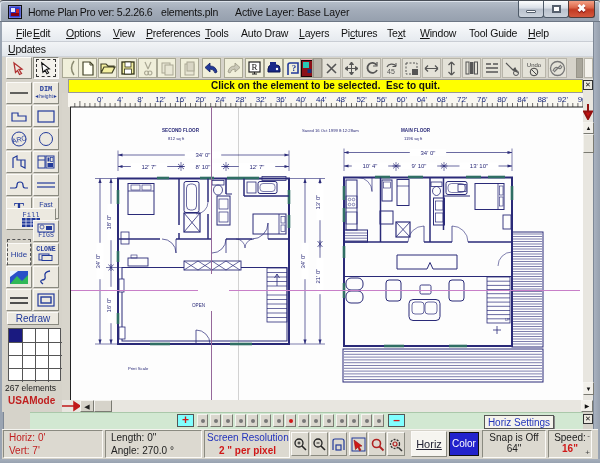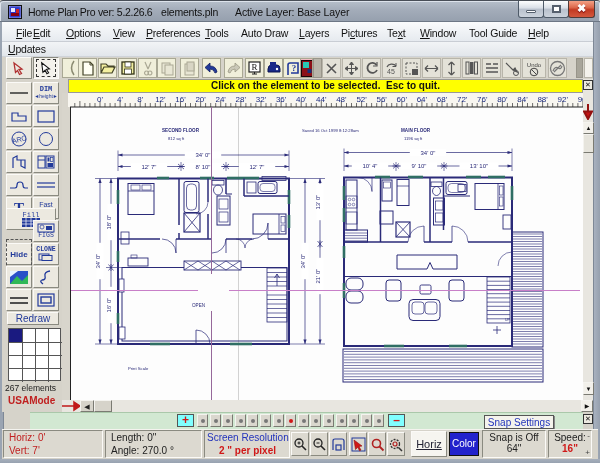--- a/index.html
+++ b/index.html
@@ -282,21 +282,21 @@
         </svg></div>
     </div>
     <div class="ptn" style="left:33px;top:220px;width:26px;height:22px">
       <div style="text-align:center;line-height:6px"><svg width="18" height="10">
           <rect x="1" y="1" width="16" height="8" fill="none" stroke="#223a9a"></rect>
           <circle cx="5" cy="4" r="2" fill="none" stroke="#223a9a" stroke-width="0.7"></circle>
           <rect x="9" y="3" width="6" height="4" fill="#223a9a"></rect>
         </svg><div style="font-size:6.5px;color:#223a9a;font-family:'Liberation Mono',monospace">FIGS</div></div>
     </div>
     <div class="ptn" style="left:6px;top:243px;width:26px;height:22px">
-      <div style="border:1px dashed #555;font-size:8px;color:#223a9a;padding:10px 3px;font-weight:bold">Hide</div>
+      <div style="border:1px dashed #555;font-size:8px;color:#223a9a;padding:10px 3px;font-weight:normal">Hide</div>
     </div>
     <div class="ptn" style="left:33px;top:243px;width:26px;height:22px">
       <div style="text-align:center;line-height:6px"><div style="font-size:6.5px;font-weight:bold;color:#223a9a;font-family:'Liberation Mono',monospace">CLONE</div><svg width="16" height="8">
           <rect x="1" y="1" width="10" height="6" fill="none" stroke="#223a9a"></rect>
           <rect x="4" y="2.5" width="10" height="5" fill="#ece9e0" stroke="#223a9a"></rect>
         </svg></div>
     </div>
     <div class="ptn" style="left:6px;top:266px;width:26px;height:22px">
       <svg width="18" height="13">
         <rect x="0" y="0" width="18" height="13" fill="#2a50c8"></rect>
@@ -833,21 +833,21 @@
     <div class="abs" style="left:348px;top:414px;width:11px;height:13px;background:#dad7ce;border:1px solid #999;border-color:#f4f3ef #7a7a72 #7a7a72 #f4f3ef">
       <div class="abs" style="left:3px;top:4px;width:4px;height:4px;border-radius:50%;background:#777"></div>
     </div>
     <div class="abs" style="left:361px;top:414px;width:11px;height:13px;background:#dad7ce;border:1px solid #999;border-color:#f4f3ef #7a7a72 #7a7a72 #f4f3ef">
       <div class="abs" style="left:3px;top:4px;width:4px;height:4px;border-radius:50%;background:#777"></div>
     </div>
     <div class="abs" style="left:373px;top:414px;width:11px;height:13px;background:#dad7ce;border:1px solid #999;border-color:#f4f3ef #7a7a72 #7a7a72 #f4f3ef">
       <div class="abs" style="left:3px;top:4px;width:4px;height:4px;border-radius:50%;background:#777"></div>
     </div>
     <div class="abs" style="left:388px;top:414px;width:17px;height:13px;background:#80ffff;border:1px solid #555;color:#d01818;font-weight:bold;font-size:12px;line-height:10px;text-align:center">–</div>
-    <div class="abs" style="left:484px;top:415px;width:70px;height:14px;background:#f4f3ec;border:1px solid #555;box-shadow:1px 1px 0 #888;font-size:10px;color:#2233bb;text-align:center;line-height:13px">Snap Settings</div>
+    <div class="abs" style="left:484px;top:415px;width:70px;height:14px;background:#f4f3ec;border:1px solid #555;box-shadow:1px 1px 0 #888;font-size:10px;color:#2233bb;text-align:center;line-height:13px">Horiz Settings</div>
     <div class="abs" style="left:583px;top:414px;width:10px;height:10px;background:#ece9e0;border:1px solid #333;font-size:7px;line-height:8px;text-align:center;color:#111">✕</div>
     <div class="abs" style="left:2px;top:429px;width:596px;height:30px;background:#d6d3ca;border-top:1px solid #f4f3ef"></div>
     <div class="abs" style="left:3px;top:430px;width:100px;height:28px;border:1px solid;border-color:#8a8a80 #fbfaf7 #fbfaf7 #8a8a80;background:#dcd9d0">
       <div class="abs" style="left:5px;top:1px;font-size:10px;color:#c02020">Horiz: 0'</div>
       <div class="abs" style="left:5px;top:14px;font-size:10px;color:#c02020">Vert:  7'</div>
     </div>
     <div class="abs" style="left:105px;top:430px;width:97px;height:28px;border:1px solid;border-color:#8a8a80 #fbfaf7 #fbfaf7 #8a8a80;background:#dcd9d0">
       <div class="abs" style="left:5px;top:1px;font-size:10px;color:#222">Length:  0"</div>
       <div class="abs" style="left:5px;top:14px;font-size:10px;color:#222">Angle:  270.0 °</div>
     </div>

